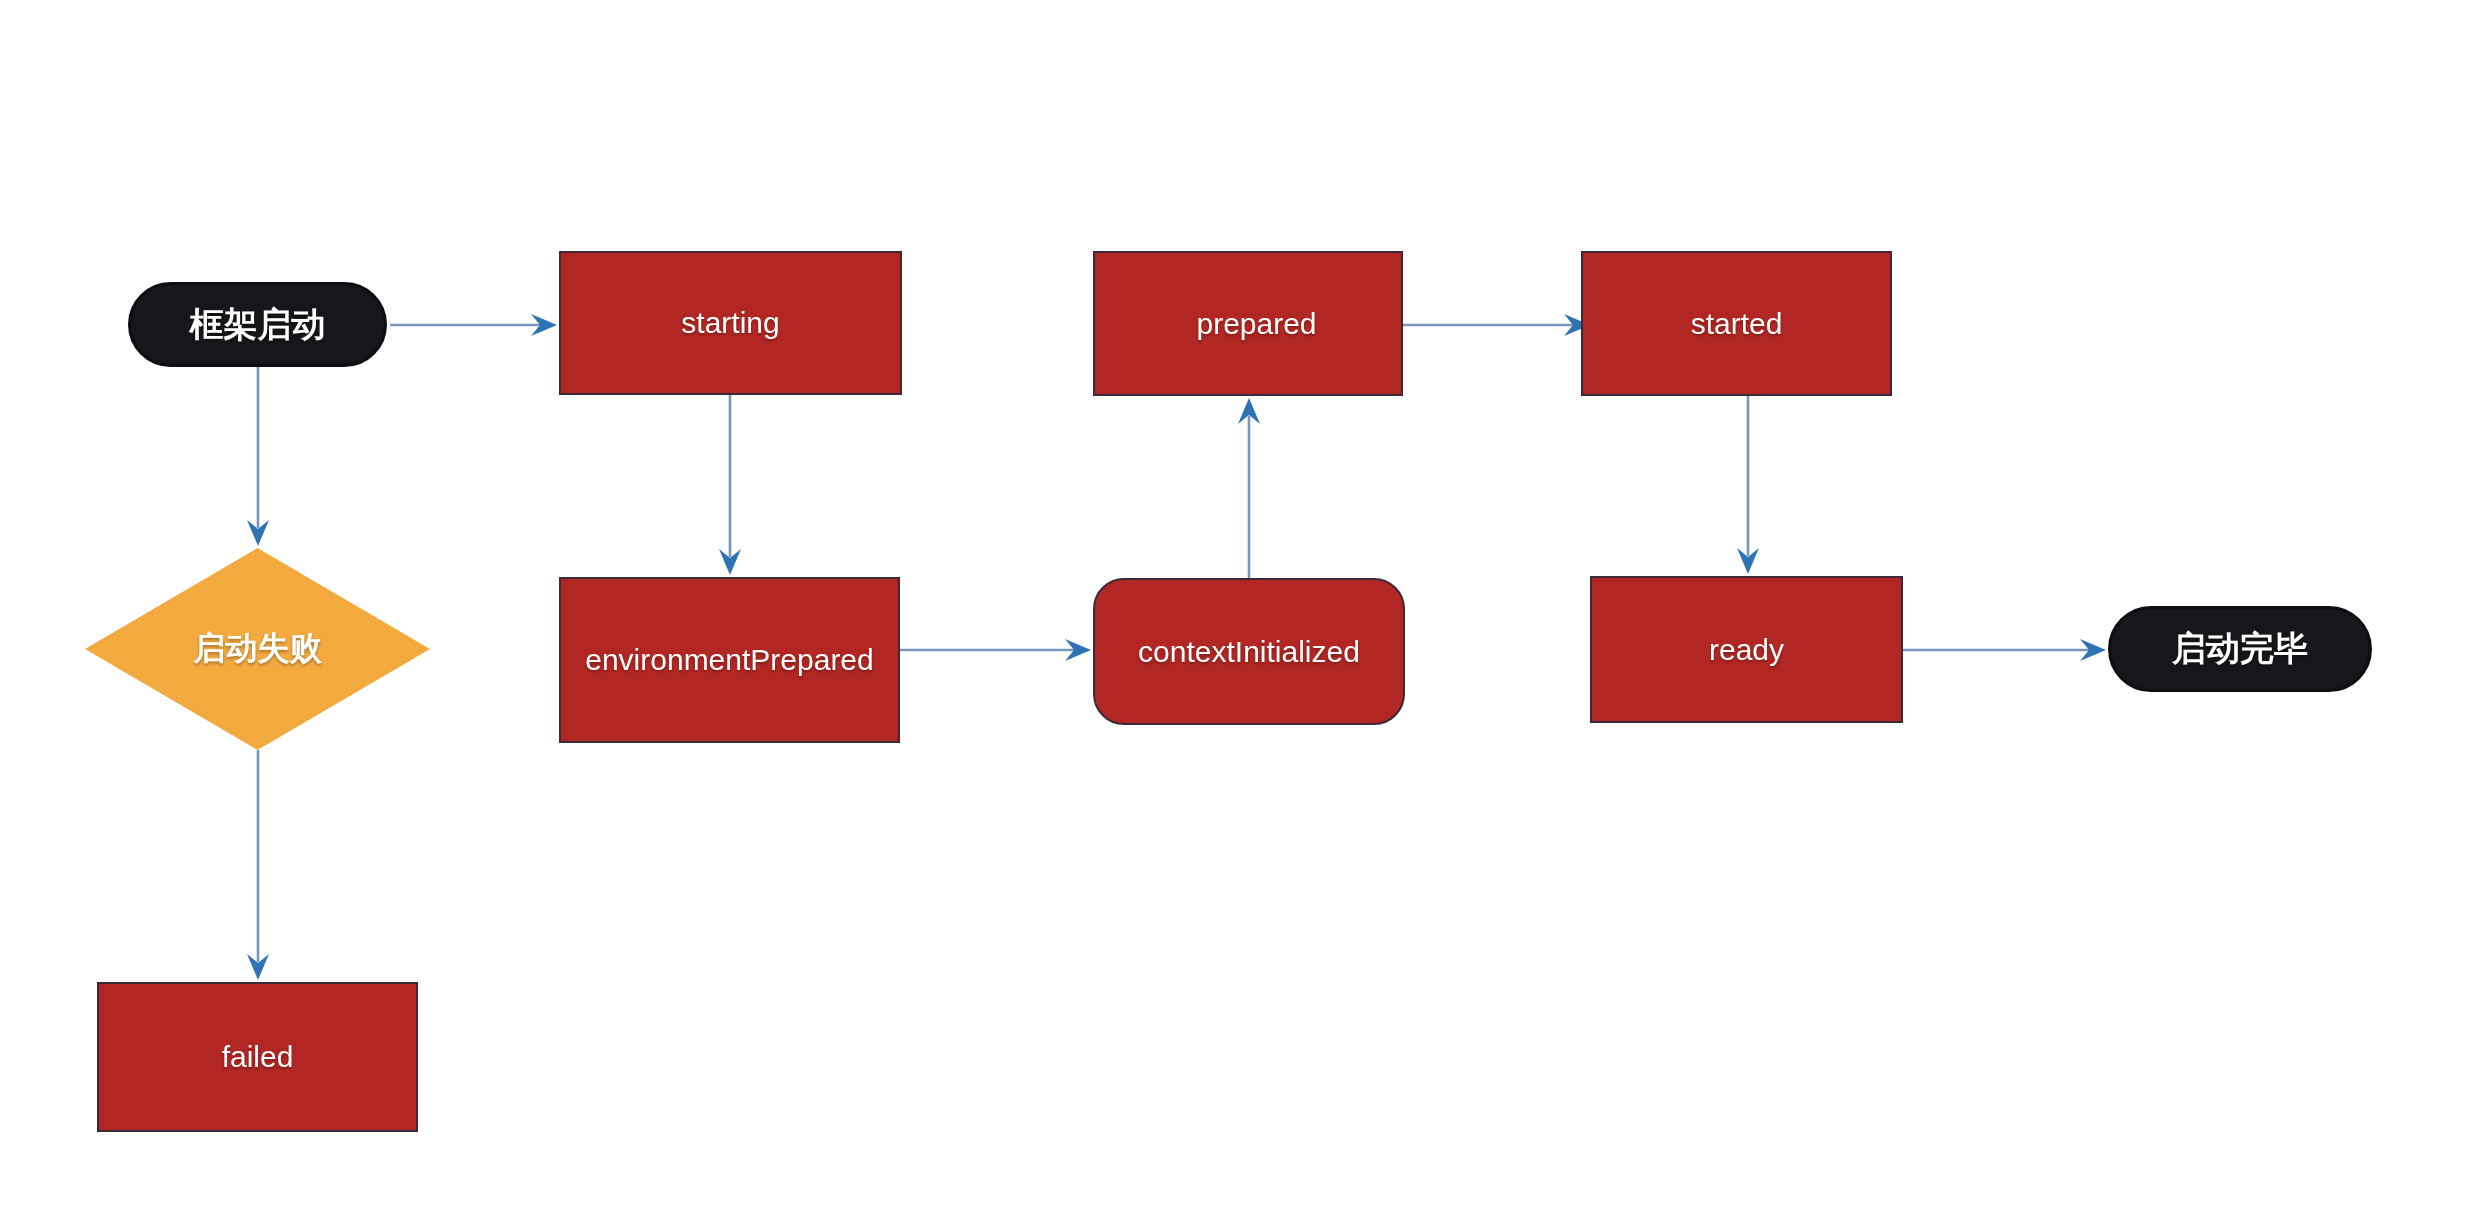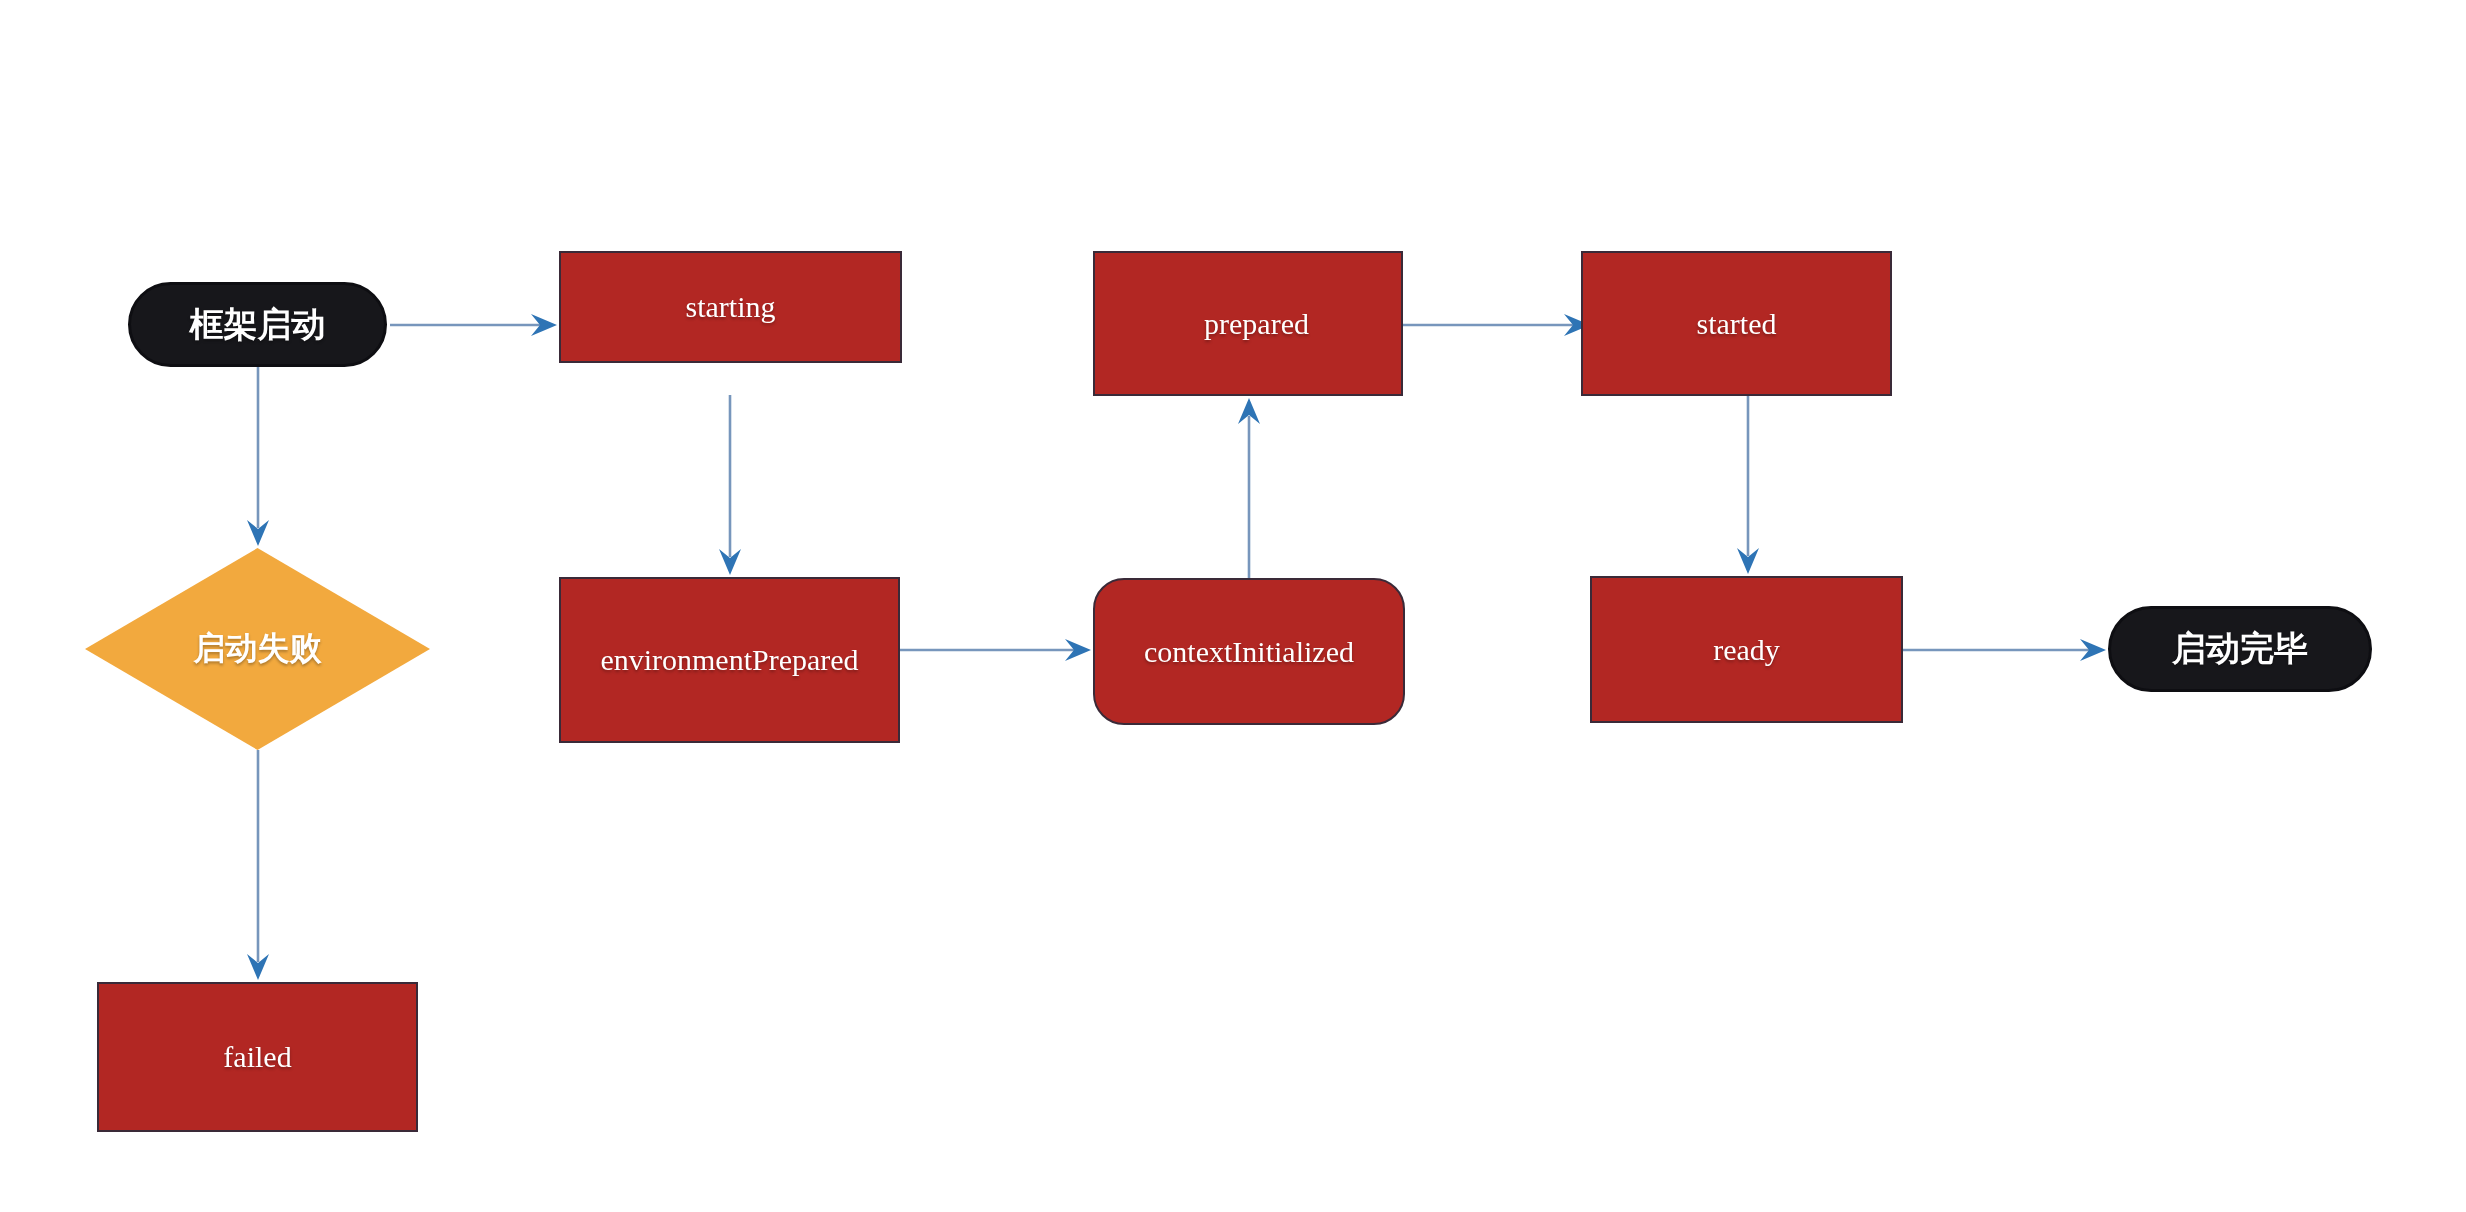--- a/index.html
+++ b/index.html
@@ -32,21 +32,20 @@
     color:var(--title-red);
   }
   .node{
     position:absolute;
     display:flex;
     align-items:center;
     justify-content:center;
     color:var(--node-text);
     text-align:center;
     text-shadow:0 2px 3px rgba(0,0,0,0.30);
-    font-family:Liberation Serif, serif;
   }
   .box{
     background:var(--node-red);
     border:2px solid var(--node-border);
     font-size:30px;
   }
   .terminal{
     background:var(--terminal-black);
     border:3px solid #0E0E12;
     border-radius:48px;
@@ -107,21 +106,21 @@
     <g>
       <line class="edge-line" x1="1903" y1="650" x2="2089" y2="650"></line>
       <polygon class="edge-head" points="2106,650 2080,639 2089,650 2080,661"></polygon>
     </g>
   </svg>
 
   <div class="node terminal" style="left:128px;top:282px;width:259px;height:85px;">
     <span>框架启动</span>
   </div>
 
-  <div class="node box" style="left:559px;top:251px;width:343px;height:112px;">
+  <div class="node box" style="left:559px;top:251px;width:343px;height:144px;">
     <span>starting</span>
   </div>
 
   <div class="node box" style="left:1093px;top:251px;width:310px;height:145px;padding-left:17px;">
     <span>prepared</span>
   </div>
 
   <div class="node box" style="left:1581px;top:251px;width:311px;height:145px;">
     <span>started</span>
   </div>

